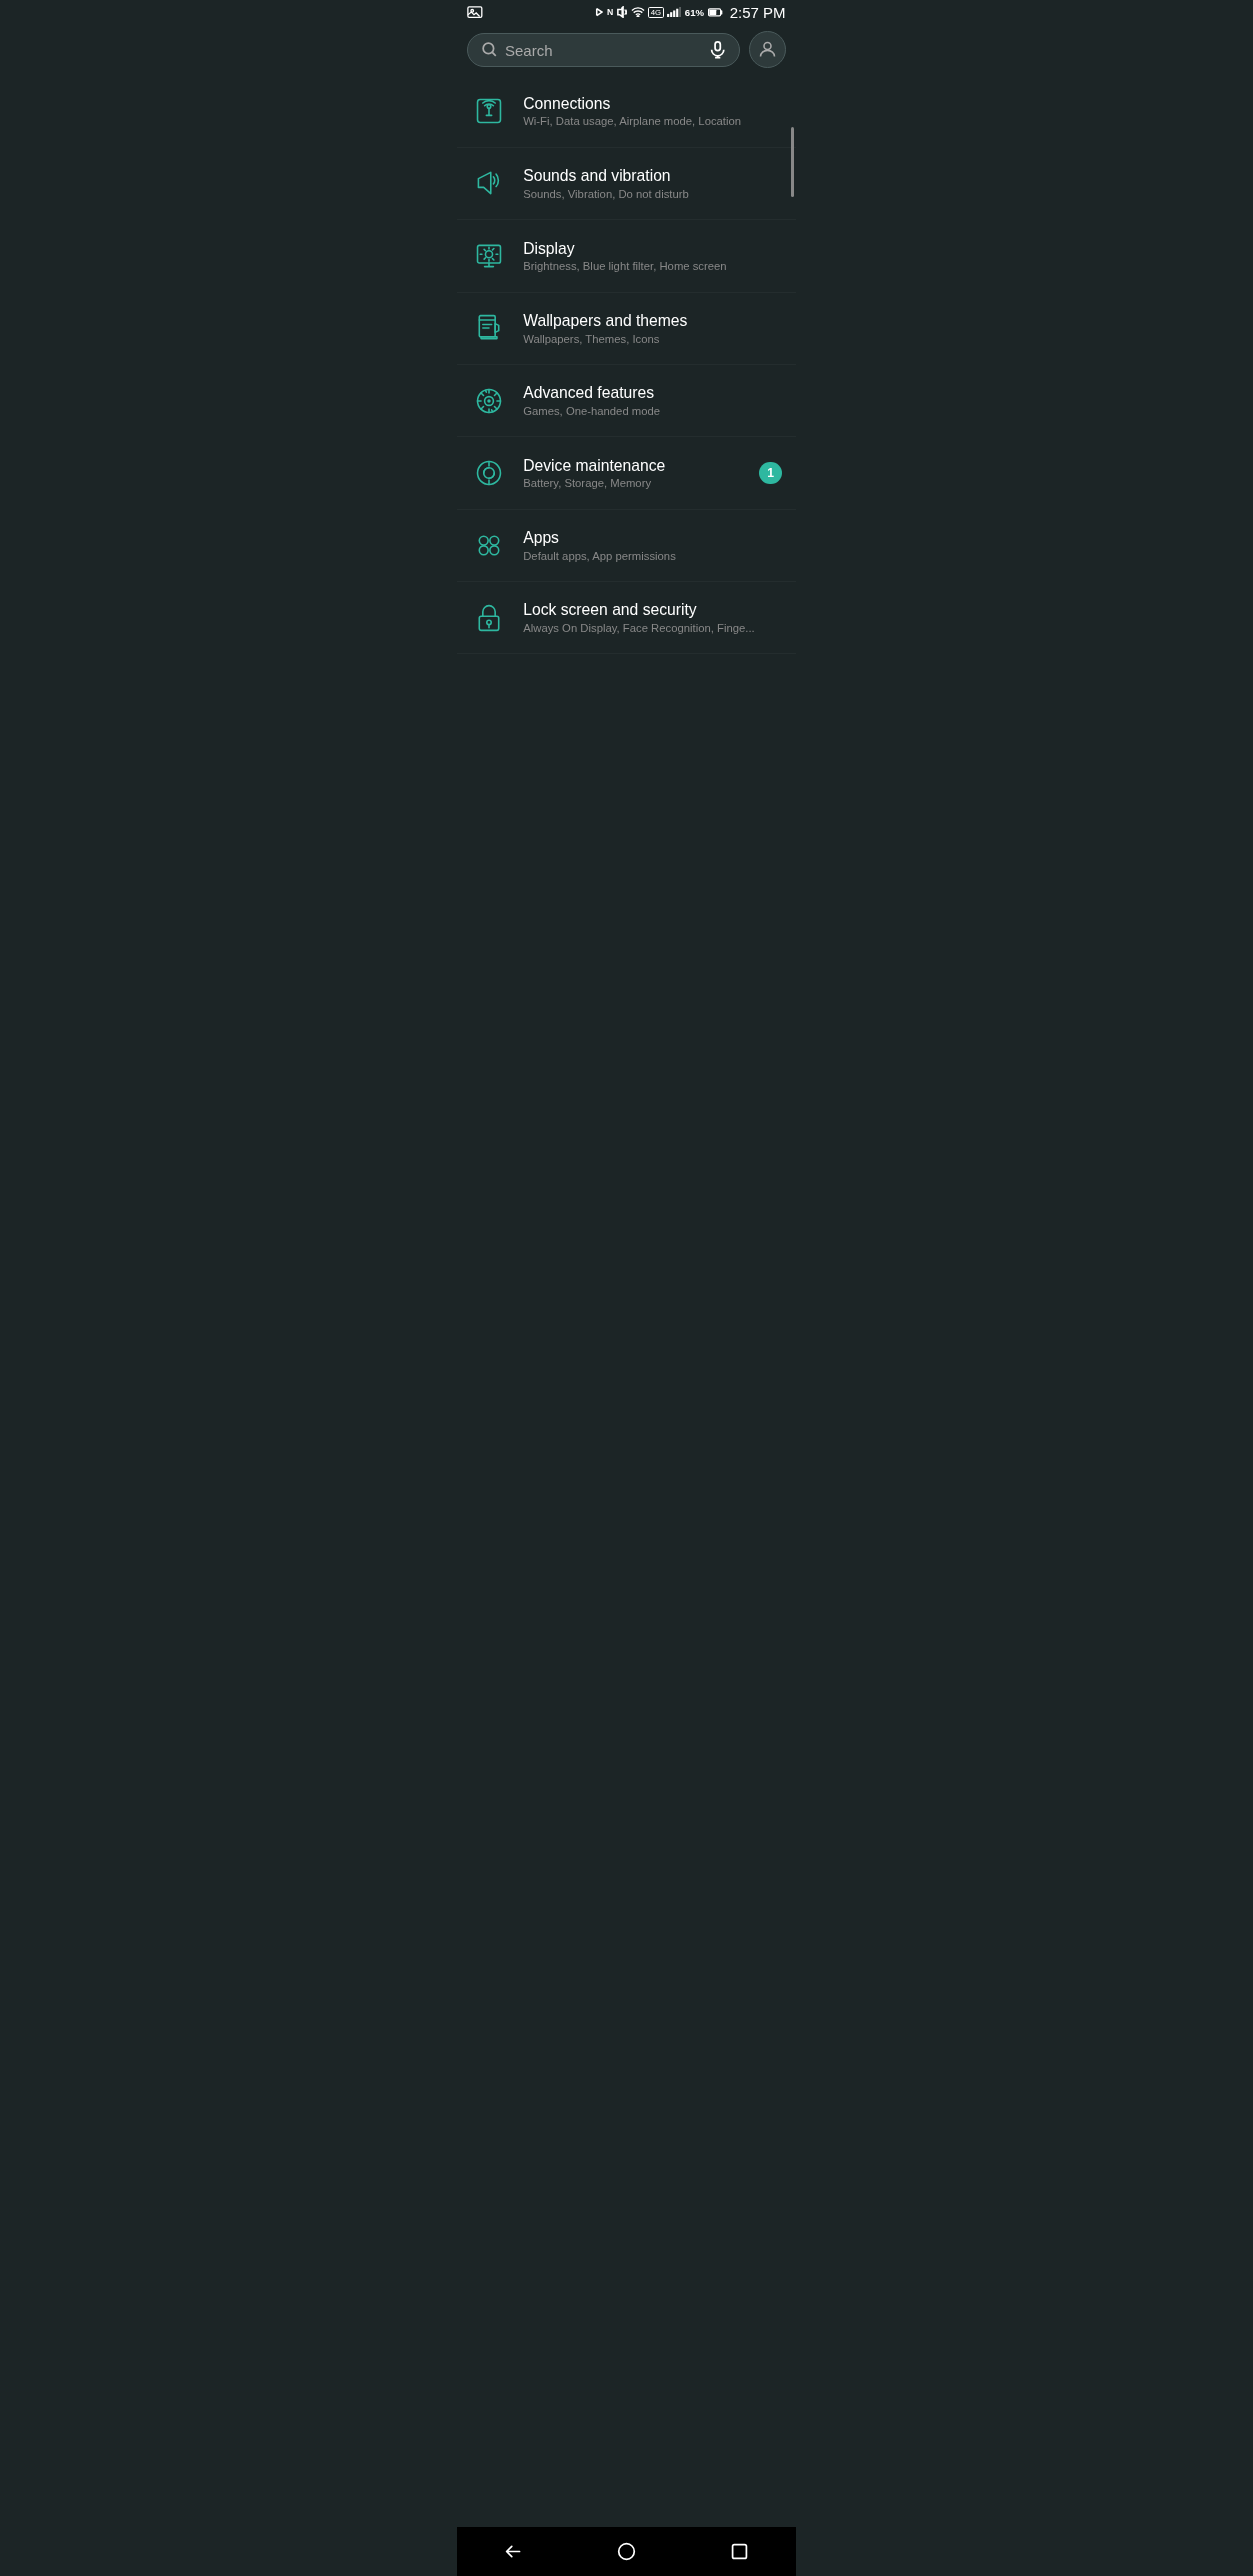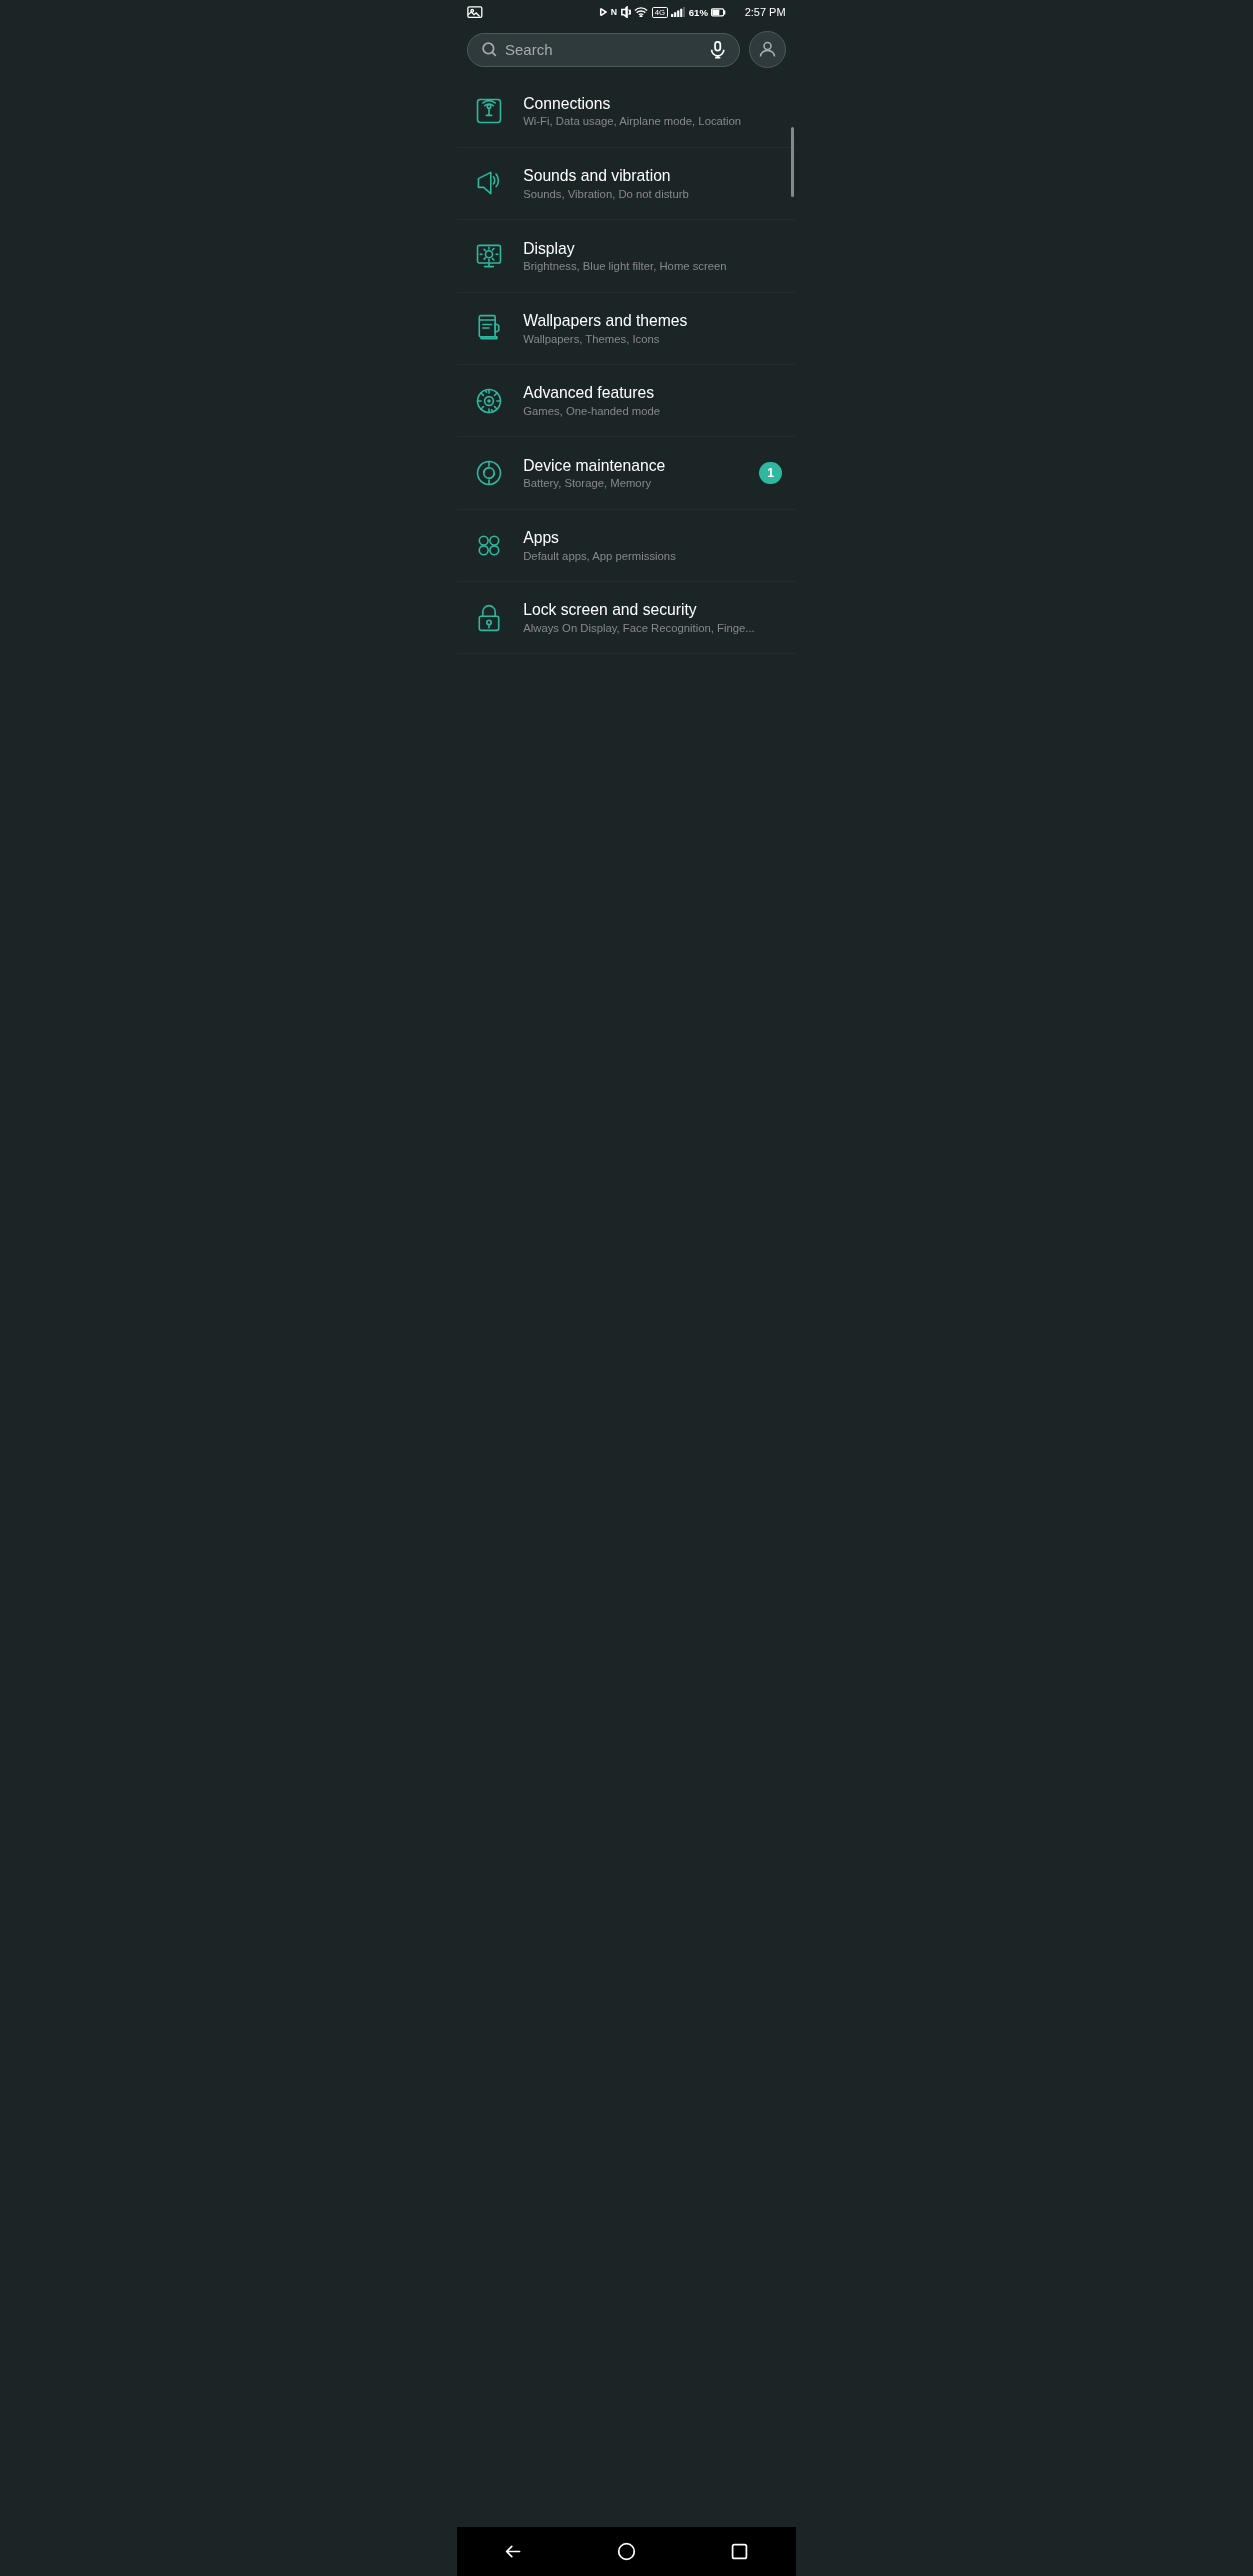--- a/index.html
+++ b/index.html
@@ -35,41 +35,41 @@
 
     .status-right {
       display: flex;
       align-items: center;
       gap: 3.5px;
       font-size: 9.6px;
       color: #ffffff;
     }
 
     .status-time {
-      font-size: 11px;
+      font-size: 15px;
       color: #ffffff;
       font-weight: 500;
-      margin-left: 14px;
+      margin-left: 3px;
     }
 
     .search-bar-container {
       background-color: #1c2526;
       padding: 7px 10.4px;
       display: flex;
       align-items: center;
       gap: 8.7px;
     }
 
     .search-input-wrapper {
       flex: 1;
       background-color: #2e3a3b;
       border-radius: 26px;
       border: 1.3px solid #4a5a5b;
       display: flex;
-      align-items: flex-start;
+      align-items: flex-end;
       padding: 7px 12.2px;
       gap: 7px;
     }
 
     .search-icon-svg {
       color: #aaa;
       flex-shrink: 0;
     }
 
     .search-placeholder {

